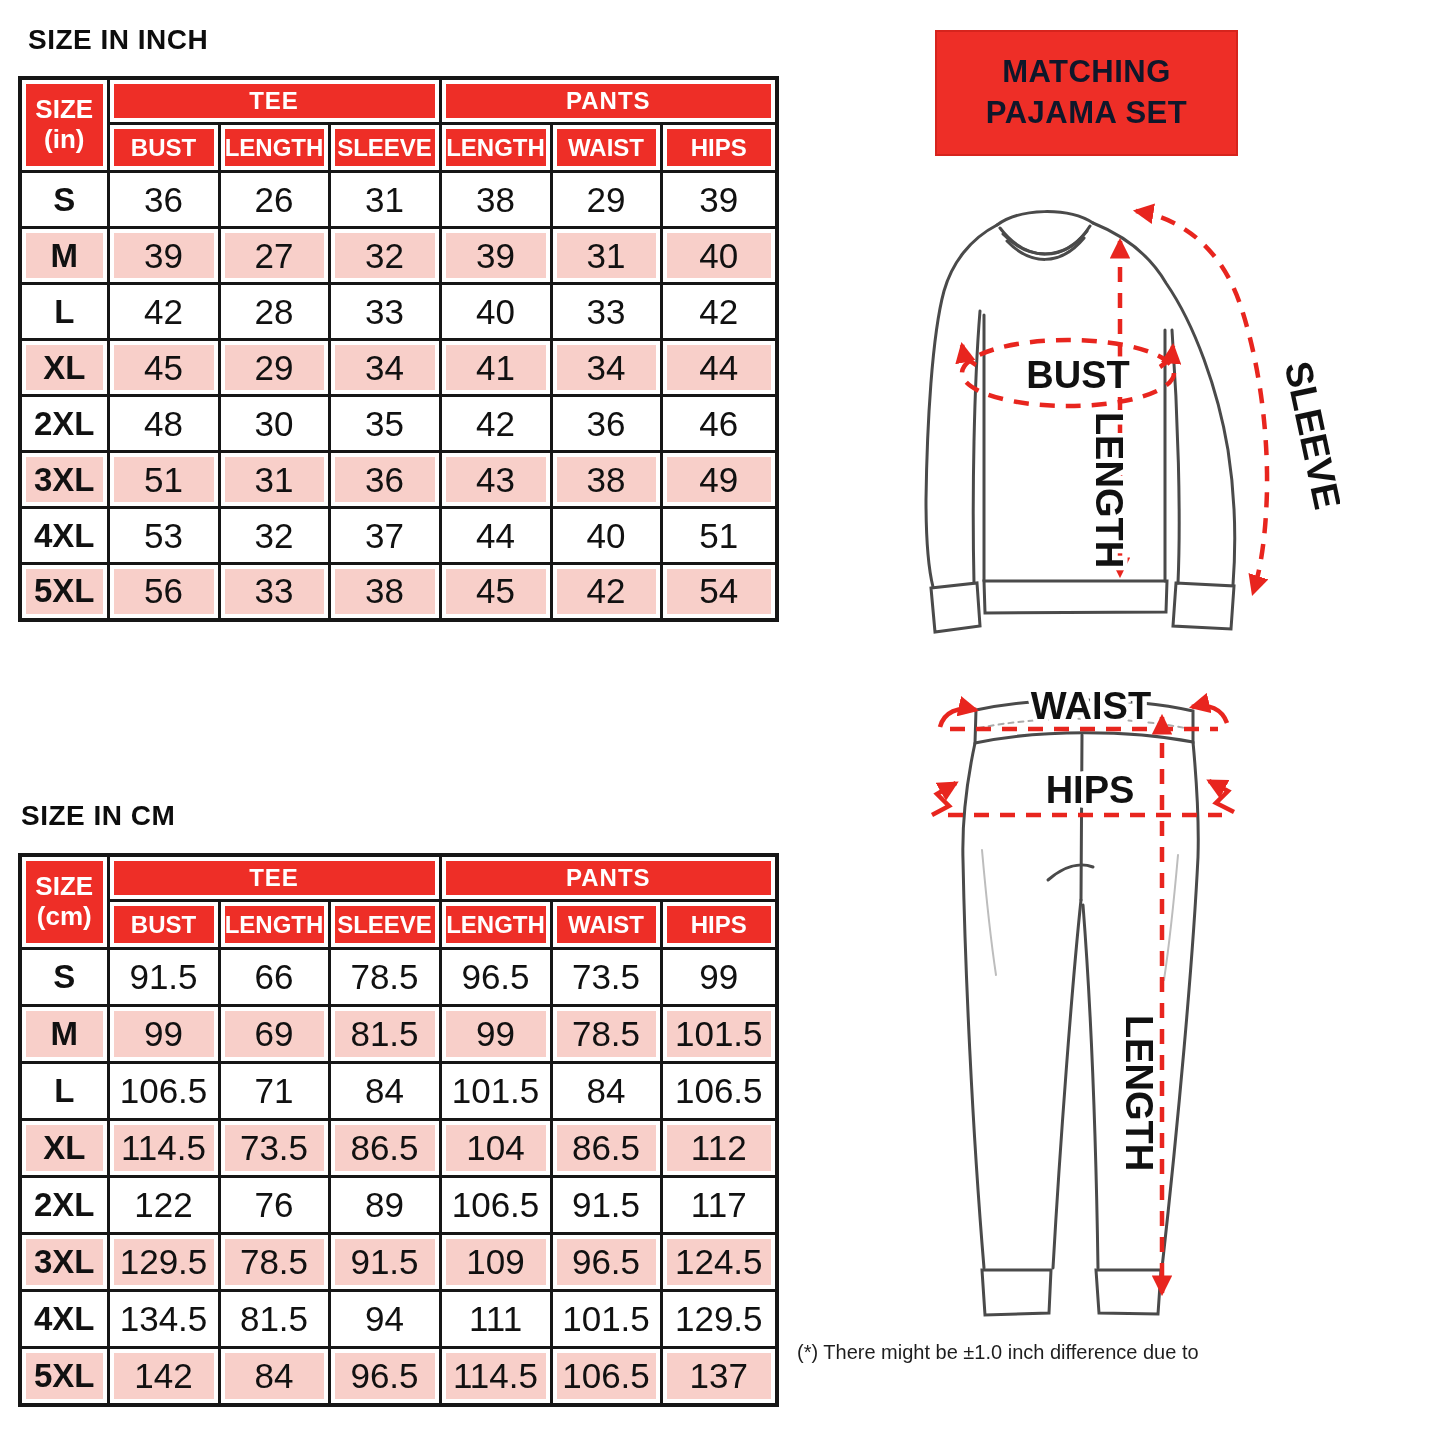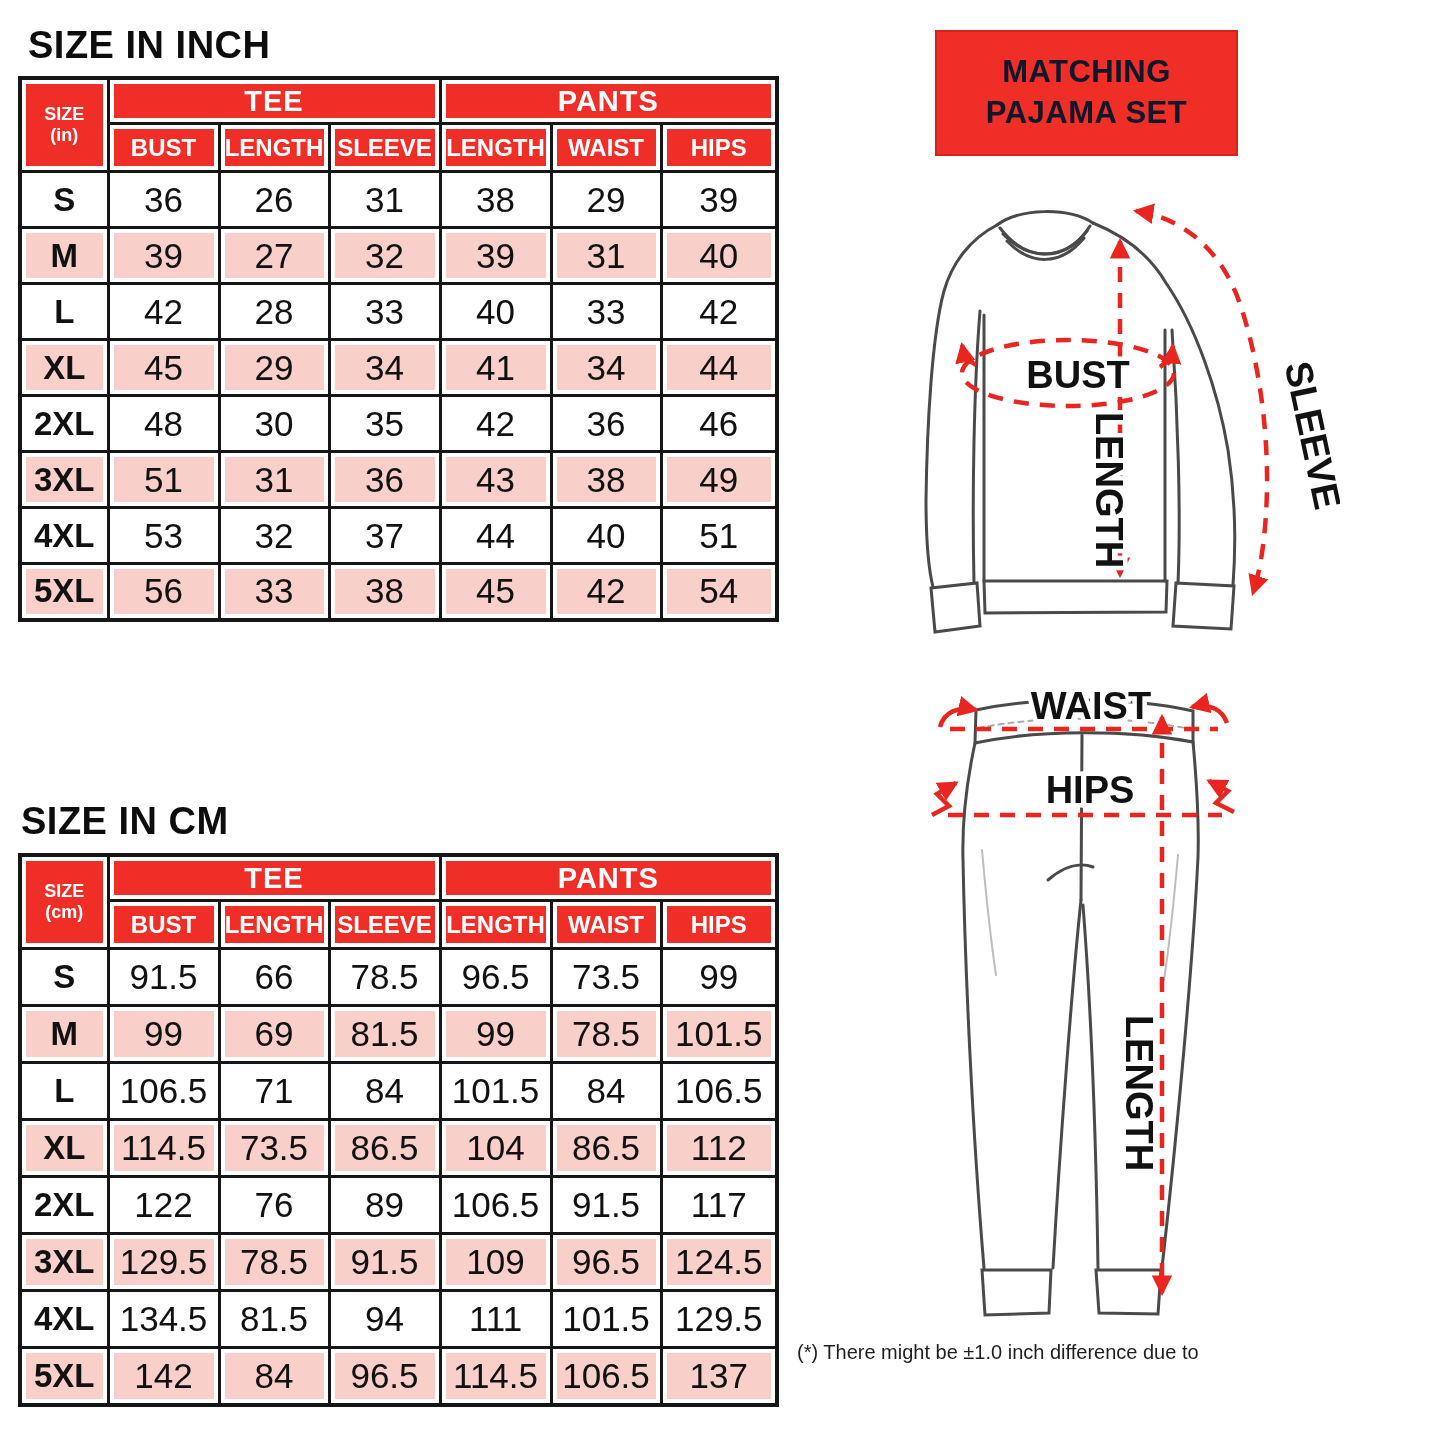--- a/index.html
+++ b/index.html
@@ -4,37 +4,37 @@
 <style>
   html,body{margin:0;padding:0;}
   body{
     width:1445px;height:1445px;position:relative;overflow:hidden;
     background:#ffffff;
     font-family:"Liberation Sans","DejaVu Sans",sans-serif;
     color:#111;
   }
   .abs{position:absolute;}
   .table-title{
-    font-size:38px;font-weight:bold;color:#0d0d0d;letter-spacing:.5px;margin:0;
+    font-size:28px;font-weight:bold;color:#0d0d0d;letter-spacing:.5px;margin:0;
   }
   table.size-table{
     border-collapse:collapse;table-layout:fixed;width:757px;
     border:4px solid #161616;
   }
   table.size-table th,table.size-table td{
     border:3px solid #161616;text-align:center;vertical-align:middle;
     padding:0;overflow:hidden;
   }
   
   th.size-head,th.group-head,th.col-head{
     background:#ee2e27;color:#fff;font-weight:bold;
     box-shadow:inset 0 0 0 4px #fff;
   }
-  th.size-head{font-size:18px;line-height:1.15;}
-  th.group-head{font-size:29px;height:42px;letter-spacing:1px;}
+  th.size-head{font-size:26px;line-height:1.15;}
+  th.group-head{font-size:24px;height:42px;letter-spacing:1px;}
   th.col-head{font-size:24px;height:45px;}
   tbody th.row-label{font-size:33px;font-weight:bold;background:#fff;}
   tbody td{font-size:35px;font-weight:normal;background:#fff;}
   table.inch tbody tr{height:56px;}
   table.cm tbody tr{height:57px;}
   tbody tr.shaded th.row-label,tbody tr.shaded td{
     background:#f8cfc9;
     box-shadow:inset 0 0 0 4px #fff;
   }
   #badge{

